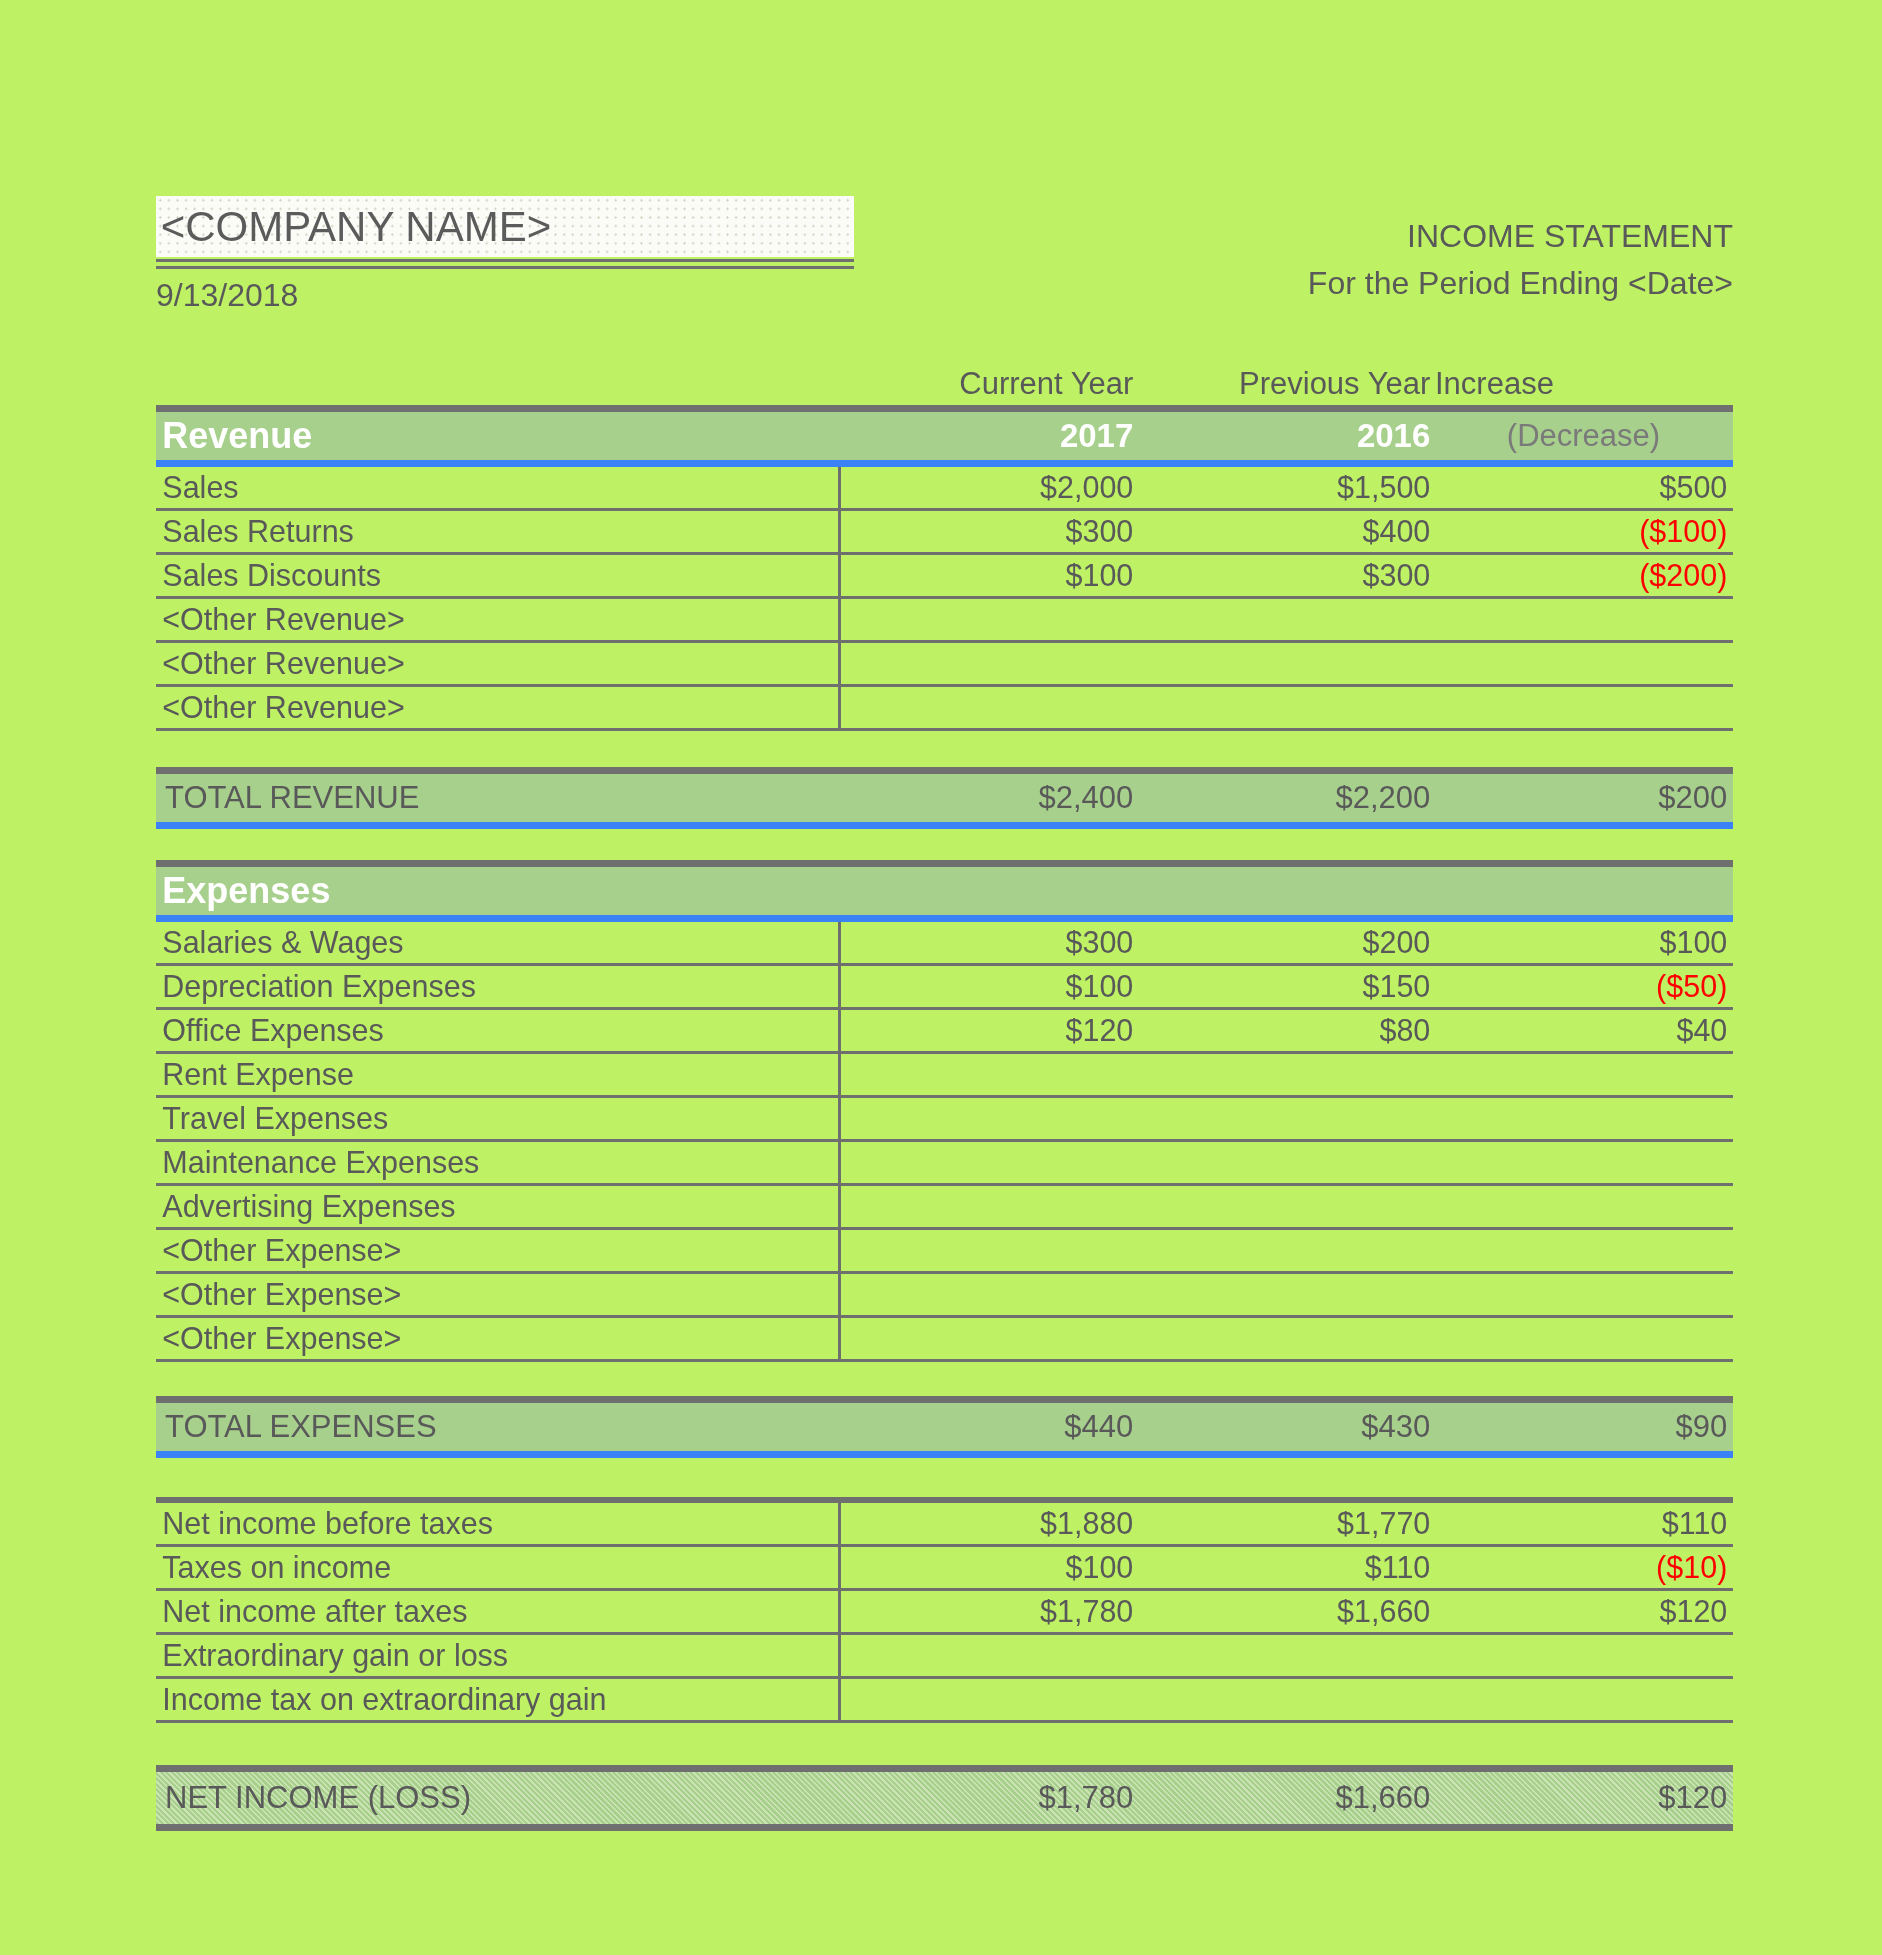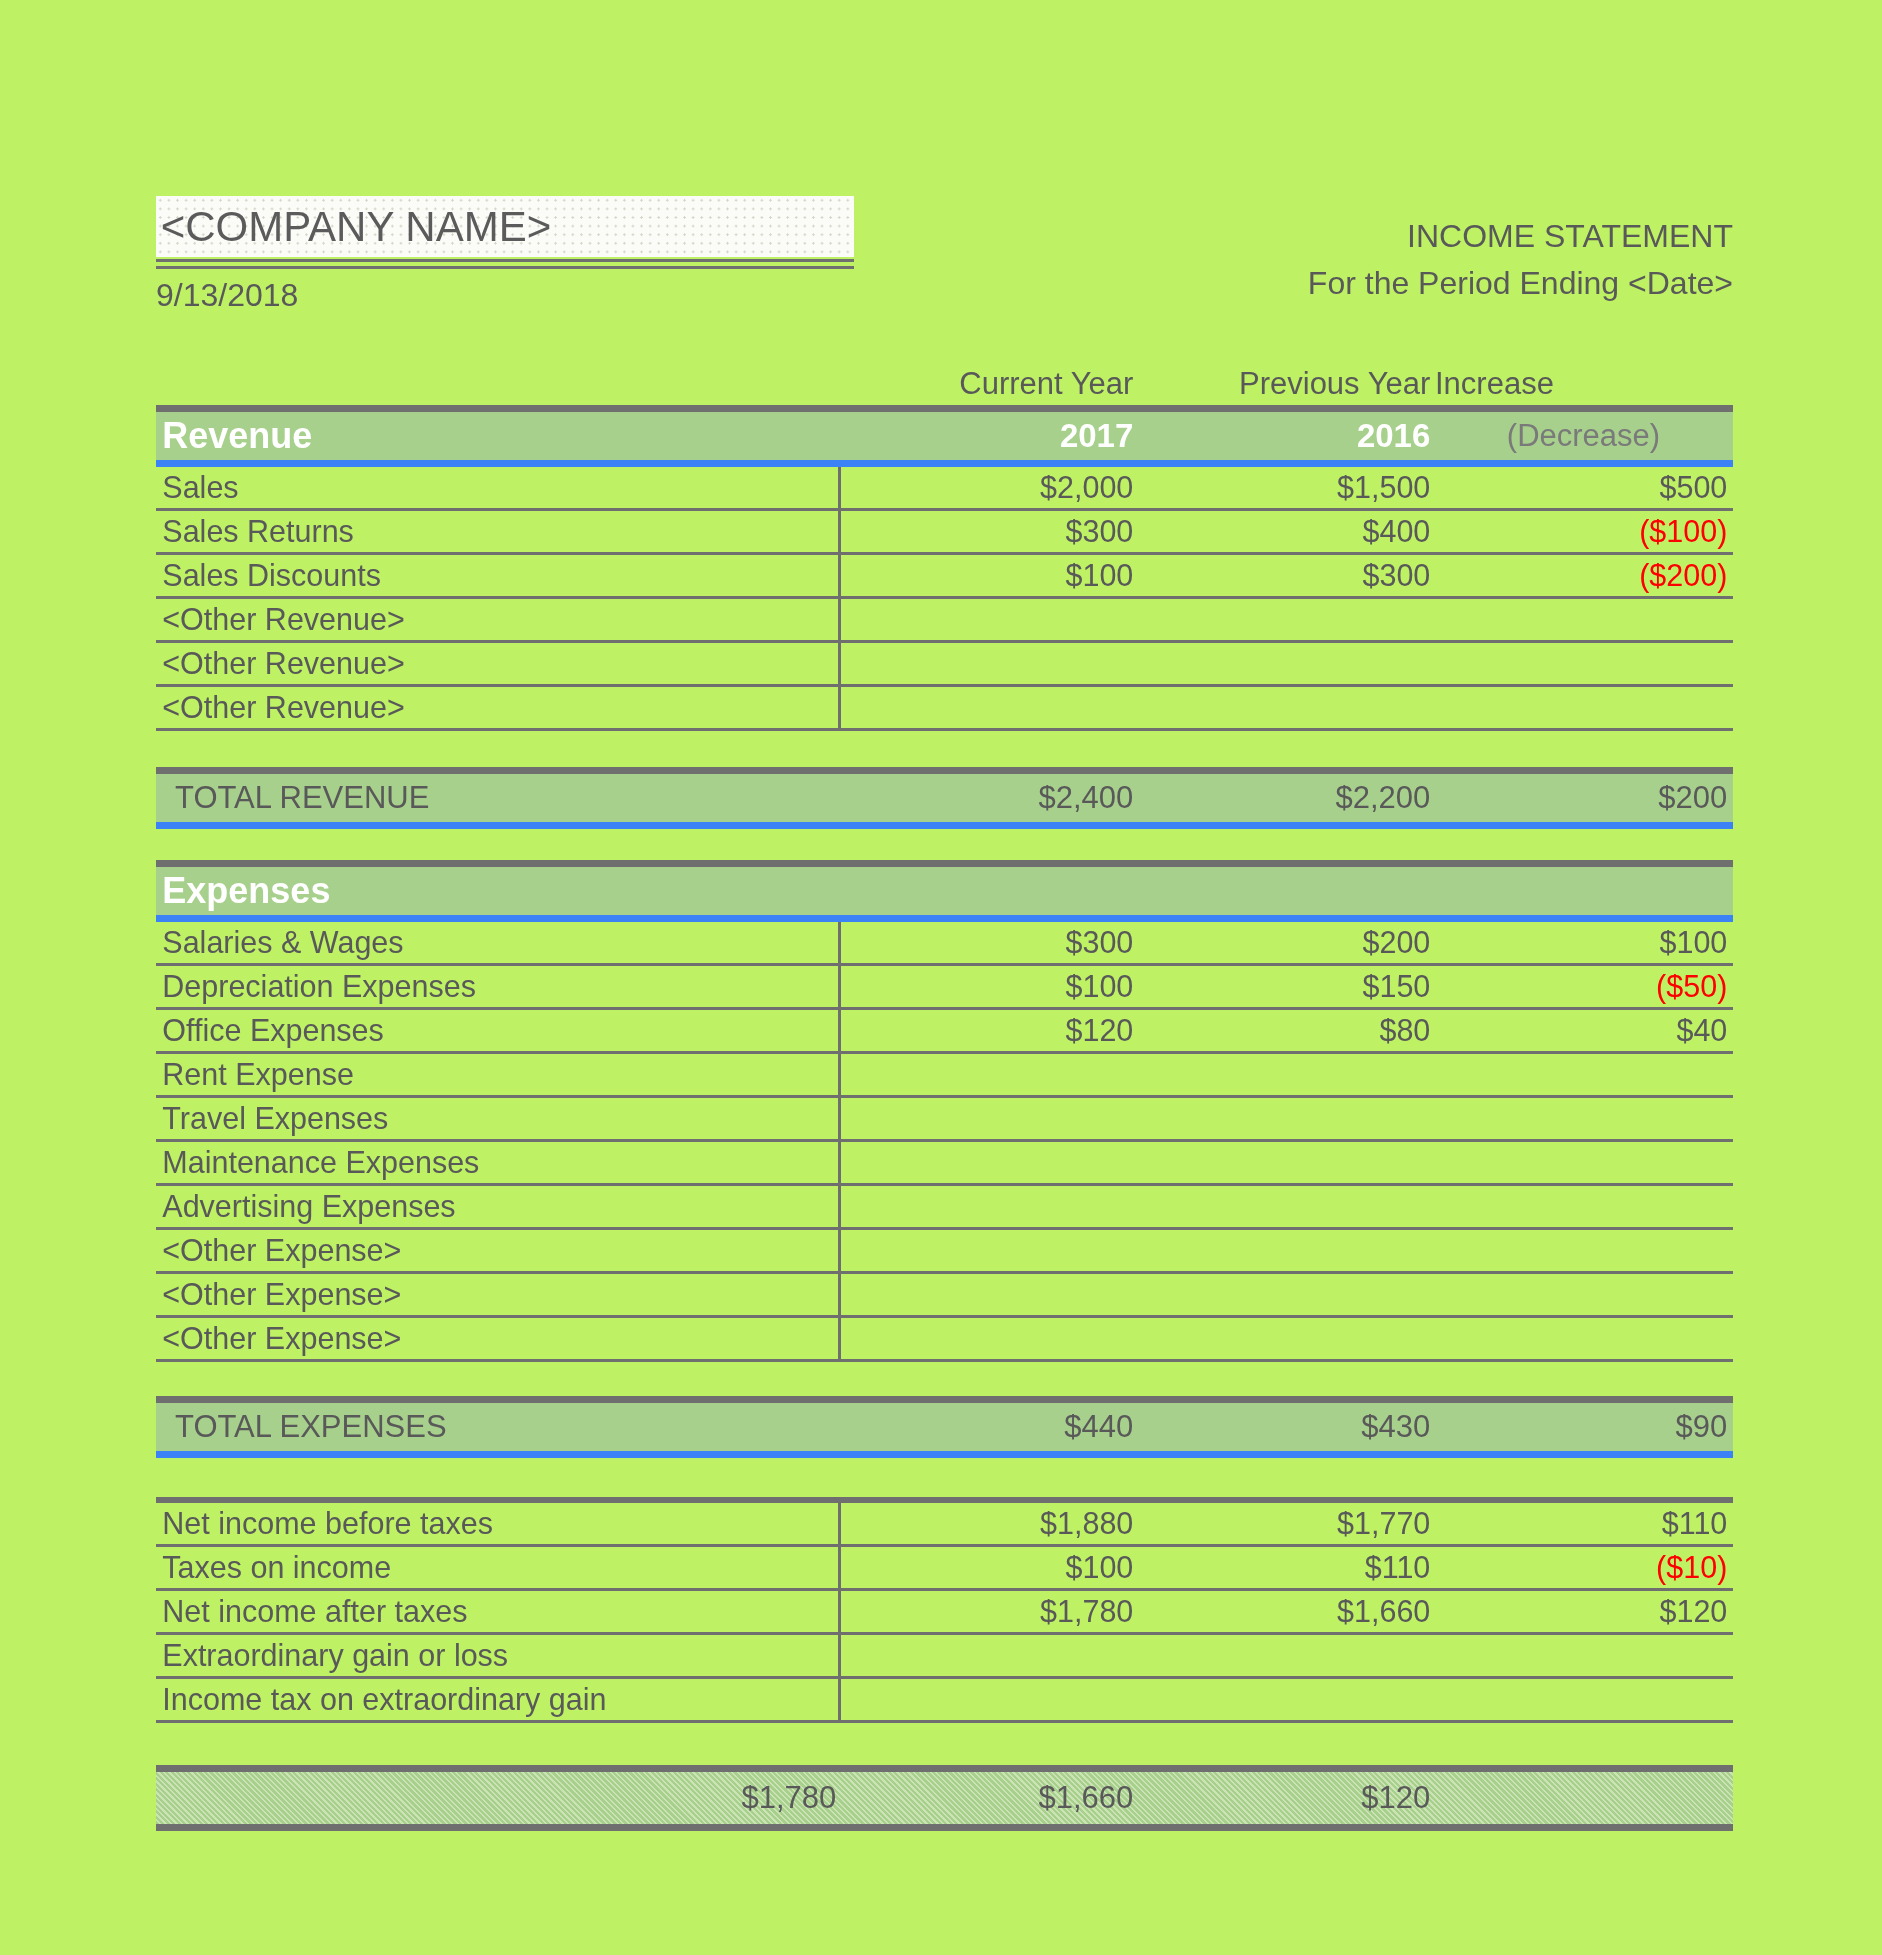--- a/index.html
+++ b/index.html
@@ -42,21 +42,21 @@
   .band{
     height:48px;
     background:#a8d08d;
     border-top:7px solid #6f6f6f;
     border-bottom:7px solid #3b82f6;
   }
   .band .title{color:#ffffff;font-weight:bold;font-size:36px;padding-left:6.3px;}
   .band .year{color:#ffffff;font-weight:bold;font-size:33px;text-align:right;padding-right:4.7px;}
   .band .decrease{color:#7a7a7a;font-size:31px;text-align:center;}
   .band.total{font-size:31px;color:#595959;}
-  .band.total .t-label{padding-left:19px;}
+  .band.total .t-label{padding-left:9px;}
   .band.total .t-val{text-align:right;padding-right:4.7px;}
   .band.net{
     height:52px;
     border-top:7.8px solid #6f6f6f;
     border-bottom:7.8px solid #6f6f6f;
     background:repeating-linear-gradient(45deg,#a8d08d 0 2.3px,#cbe3b5 2.3px 3.9px);
   }
 
   
   .trow{height:41px;border-bottom:3.9px solid #6f6f6f;font-size:30.5px;}
@@ -270,20 +270,21 @@
     <div class="label">Income tax on extraordinary gain</div>
     <div class="val"></div>
     <div class="val"></div>
     <div class="val"></div>
   </div>
       </div>
 
     <div class="gap-e"></div>
 
     <div class="band total net grid">
+      <div class="t-label">NET INCOME (LOSS)</div>
       <div class="t-val">$1,780</div>
       <div class="t-val">$1,660</div>
       <div class="t-val">$120</div>
     </div>
 
   </div>
 </div>
 
 
 </body></html>

